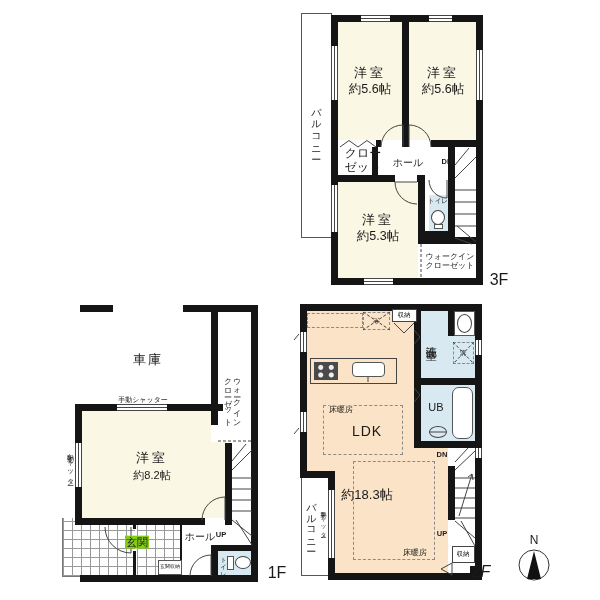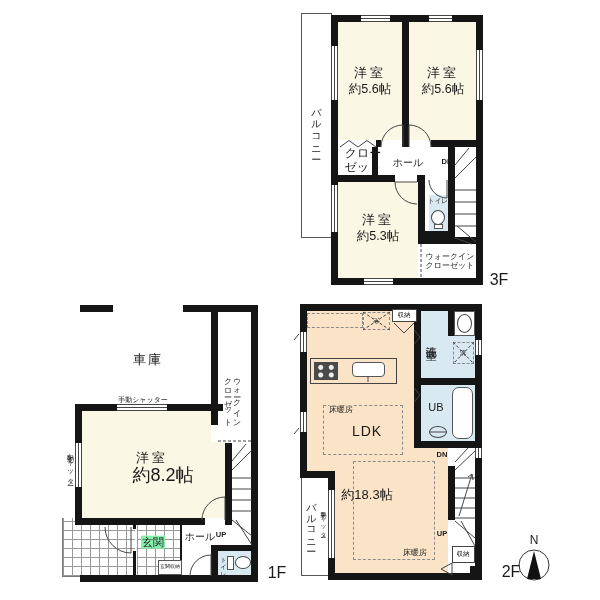--- a/index.html
+++ b/index.html
@@ -201,38 +201,38 @@
   <span class="lbl" style="left:450px;top:261px;font-size:8px;">ウォークイン
 クローゼット</span>
   <span class="lbl" style="left:499px;top:280px;font-size:16px;">3F</span>
 
   <span class="lbl" style="left:148px;top:360px;font-size:13px;letter-spacing:2px;">車庫</span>
   <span class="lbl vt" style="left:232px;top:398px;font-size:8px;letter-spacing:1px;">ウォークイン
 クローゼット</span>
   <span class="lbl" style="left:143px;top:400px;font-size:7px;">手動シャッター</span>
   <span class="lbl vt" style="left:70px;top:465px;font-size:7px;letter-spacing:0;">手動シャッター</span>
   <span class="lbl" style="left:152px;top:458px;font-size:13px;letter-spacing:3px;">洋室</span>
-  <span class="lbl" style="left:163px;top:475px;font-size:18px;">約8.2帖</span>
-  <span class="lbl" style="left:153px;top:542px;font-size:11px;background:#86efac;padding:0 1px;">玄関</span>
+  <span class="lbl" style="left:152px;top:475px;font-size:11px;">約8.2帖</span>
+  <span class="lbl" style="left:137px;top:542px;font-size:11px;background:#84cc16;padding:0 1px;">玄関</span>
   <span class="lbl" style="left:170px;top:567px;font-size:5px;">玄関収納</span>
   <span class="lbl" style="left:200px;top:537px;font-size:10px;">ホール</span>
   <span class="lbl" style="left:221px;top:535px;font-size:7.5px;font-weight:700;">UP</span>
   <span class="lbl vt" style="left:223px;top:563px;font-size:6px;letter-spacing:0;">トイレ</span>
   <span class="lbl" style="left:277px;top:573px;font-size:16px;">1F</span>
 
   <span class="lbl" style="left:376px;top:321px;font-size:7px;transform:translate(-50%,-50%) rotate(90deg);">冷</span>
   <span class="lbl" style="left:404px;top:315px;font-size:6.5px;">収納</span>
   <span class="lbl vt" style="left:431px;top:340px;font-size:11px;">洗面室</span>
   <span class="lbl" style="left:463px;top:353px;font-size:6.5px;">洗</span>
   <span class="lbl" style="left:436px;top:407px;font-size:11px;">UB</span>
   <span class="lbl" style="left:341px;top:410px;font-size:8px;background:#fae3c7;">床暖房</span>
   <span class="lbl" style="left:367px;top:431px;font-size:14px;letter-spacing:1px;">LDK</span>
   <span class="lbl" style="left:367px;top:447px;font-size:13px;margin-top:48px;">約18.3帖</span>
   <span class="lbl" style="left:415px;top:553px;font-size:8px;background:#fae3c7;">床暖房</span>
   <span class="lbl" style="left:442px;top:455px;font-size:7.5px;font-weight:700;">DN</span>
   <span class="lbl" style="left:442px;top:534px;font-size:7.5px;font-weight:700;">UP</span>
   <span class="lbl" style="left:463px;top:554px;font-size:6.5px;">収納</span>
   <span class="lbl vt" style="left:311px;top:521px;font-size:10px;letter-spacing:1px;">バルコニー</span>
   <span class="lbl vt" style="left:323px;top:521px;font-size:6px;letter-spacing:0;">手動シャッター</span>
-  <span class="lbl" style="left:511px;top:572px;font-size:16px;">2F</span>
+  <span class="lbl" style="left:481px;top:572px;font-size:16px;font-style:italic;">2F</span>
   <span class="lbl" style="left:534px;top:541px;font-size:12px;">N</span>
 
 </div>
 
 </body></html>

